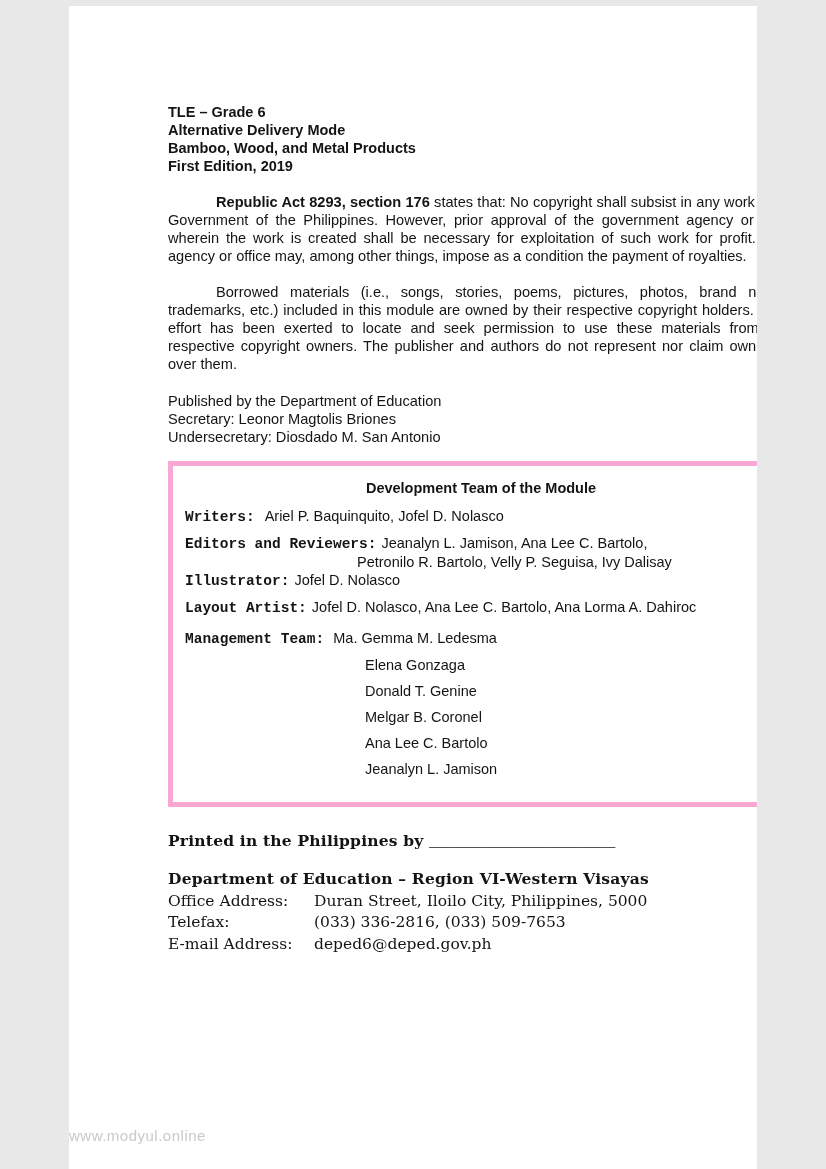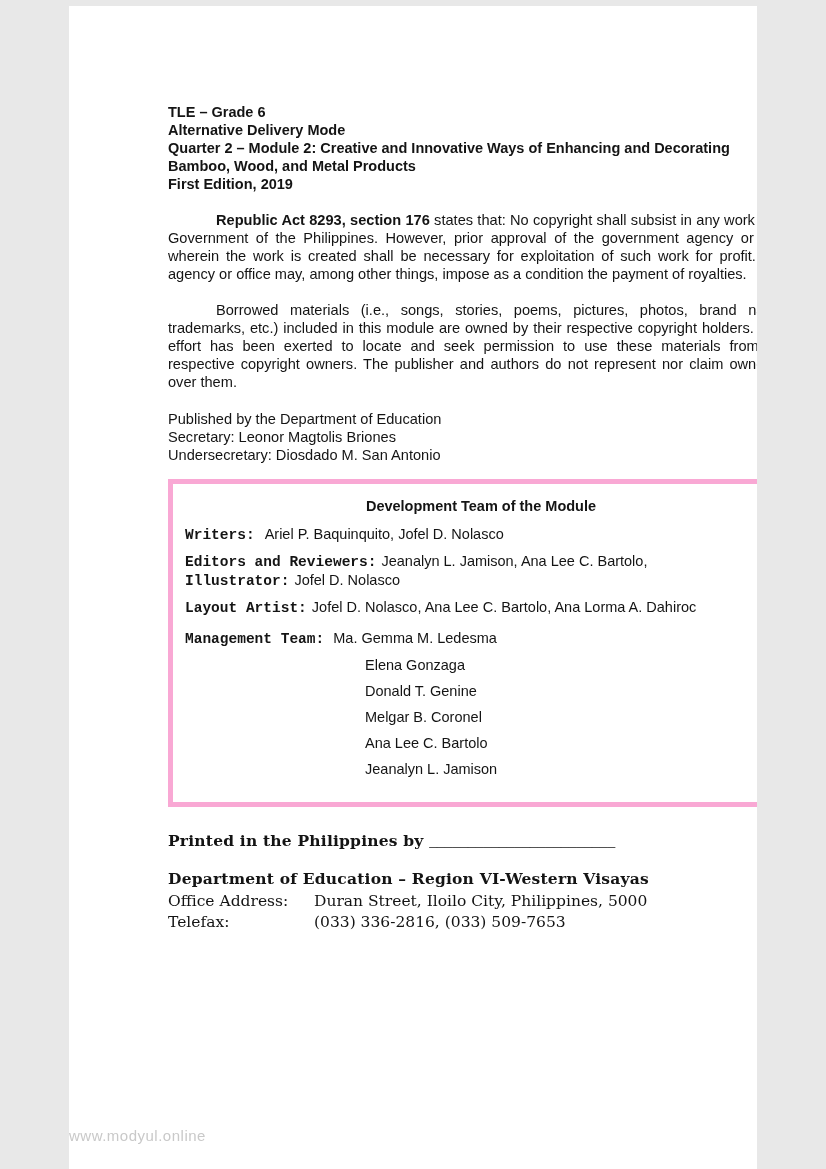--- a/index.html
+++ b/index.html
@@ -119,21 +119,20 @@
 </style>
 </head>
 <body>
 
 <div class="page">
   <div class="content">
 
     <div class="doc-header">
       <div>TLE – Grade 6</div>
       <div>Alternative Delivery Mode</div>
-      <div>Quarter 2 – Module 2: Creative and Innovative Ways of Enhancing and Decorating</div>
       <div>Bamboo, Wood, and Metal Products</div>
       <div>First Edition, 2019</div>
     </div>
 
     <p class="para"><span class="lead-bold">Republic Act 8293, section 176</span><span> states that: No copyright shall subsist in any work of the Government of the Philippines. However, prior approval of the government agency or office wherein the work is created shall be necessary for exploitation of such work for profit. Such agency or office may, among other things, impose as a condition the payment of royalties.</span></p>
 
     <p class="para">Borrowed materials (i.e., songs, stories, poems, pictures, photos, brand names, trademarks, etc.) included in this module are owned by their respective copyright holders. Every effort has been exerted to locate and seek permission to use these materials from their respective copyright owners. The publisher and authors do not represent nor claim ownership over them.</p>
 
     <div class="publisher">
       <div>Published by the Department of Education</div>
@@ -145,20 +144,21 @@
       <div class="dev-box-title">Development Team of the Module</div>
 
       <div class="dev-row">
         <span class="lbl">Writers:</span><span class="val val-wide">Ariel P. Baquinquito, Jofel D. Nolasco</span>
       </div>
 
       <div class="dev-row">
         <div>
           <span class="lbl">Editors and Reviewers:</span><span class="val">Jeanalyn L. Jamison, Ana Lee C. Bartolo,</span>
         </div>
+        <div class="wrap-indent">Petronilo R. Bartolo, Velly P. Seguisa, Ivy Dalisay</div>
       </div>
 
       <div class="dev-row" style="margin-top:0;">
         <span class="lbl">Illustrator:</span><span class="val">Jofel D. Nolasco</span>
       </div>
 
       <div class="dev-row">
         <span class="lbl">Layout Artist:</span><span class="val">Jofel D. Nolasco, Ana Lee C. Bartolo, Ana Lorma A. Dahiroc</span>
       </div>
 
@@ -183,18 +183,22 @@
     <div class="dept-block">
       <div class="dept-heading">Department of Education – Region VI-Western Visayas</div>
       <div class="dept-row">
         <span class="dept-label">Office Address:</span>
         <span class="dept-value">Duran Street, Iloilo City, Philippines, 5000</span>
       </div>
       <div class="dept-row">
         <span class="dept-label">Telefax:</span>
         <span class="dept-value">(033) 336-2816, (033) 509-7653</span>
       </div>
+      <div class="dept-row">
+        <span class="dept-label">E-mail Address:</span>
+        <span class="dept-value">deped6@deped.gov.ph</span>
+      </div>
     </div>
 
   </div>
 
   <div class="footer-watermark">www.modyul.online</div>
 </div>
 
 </body></html>

